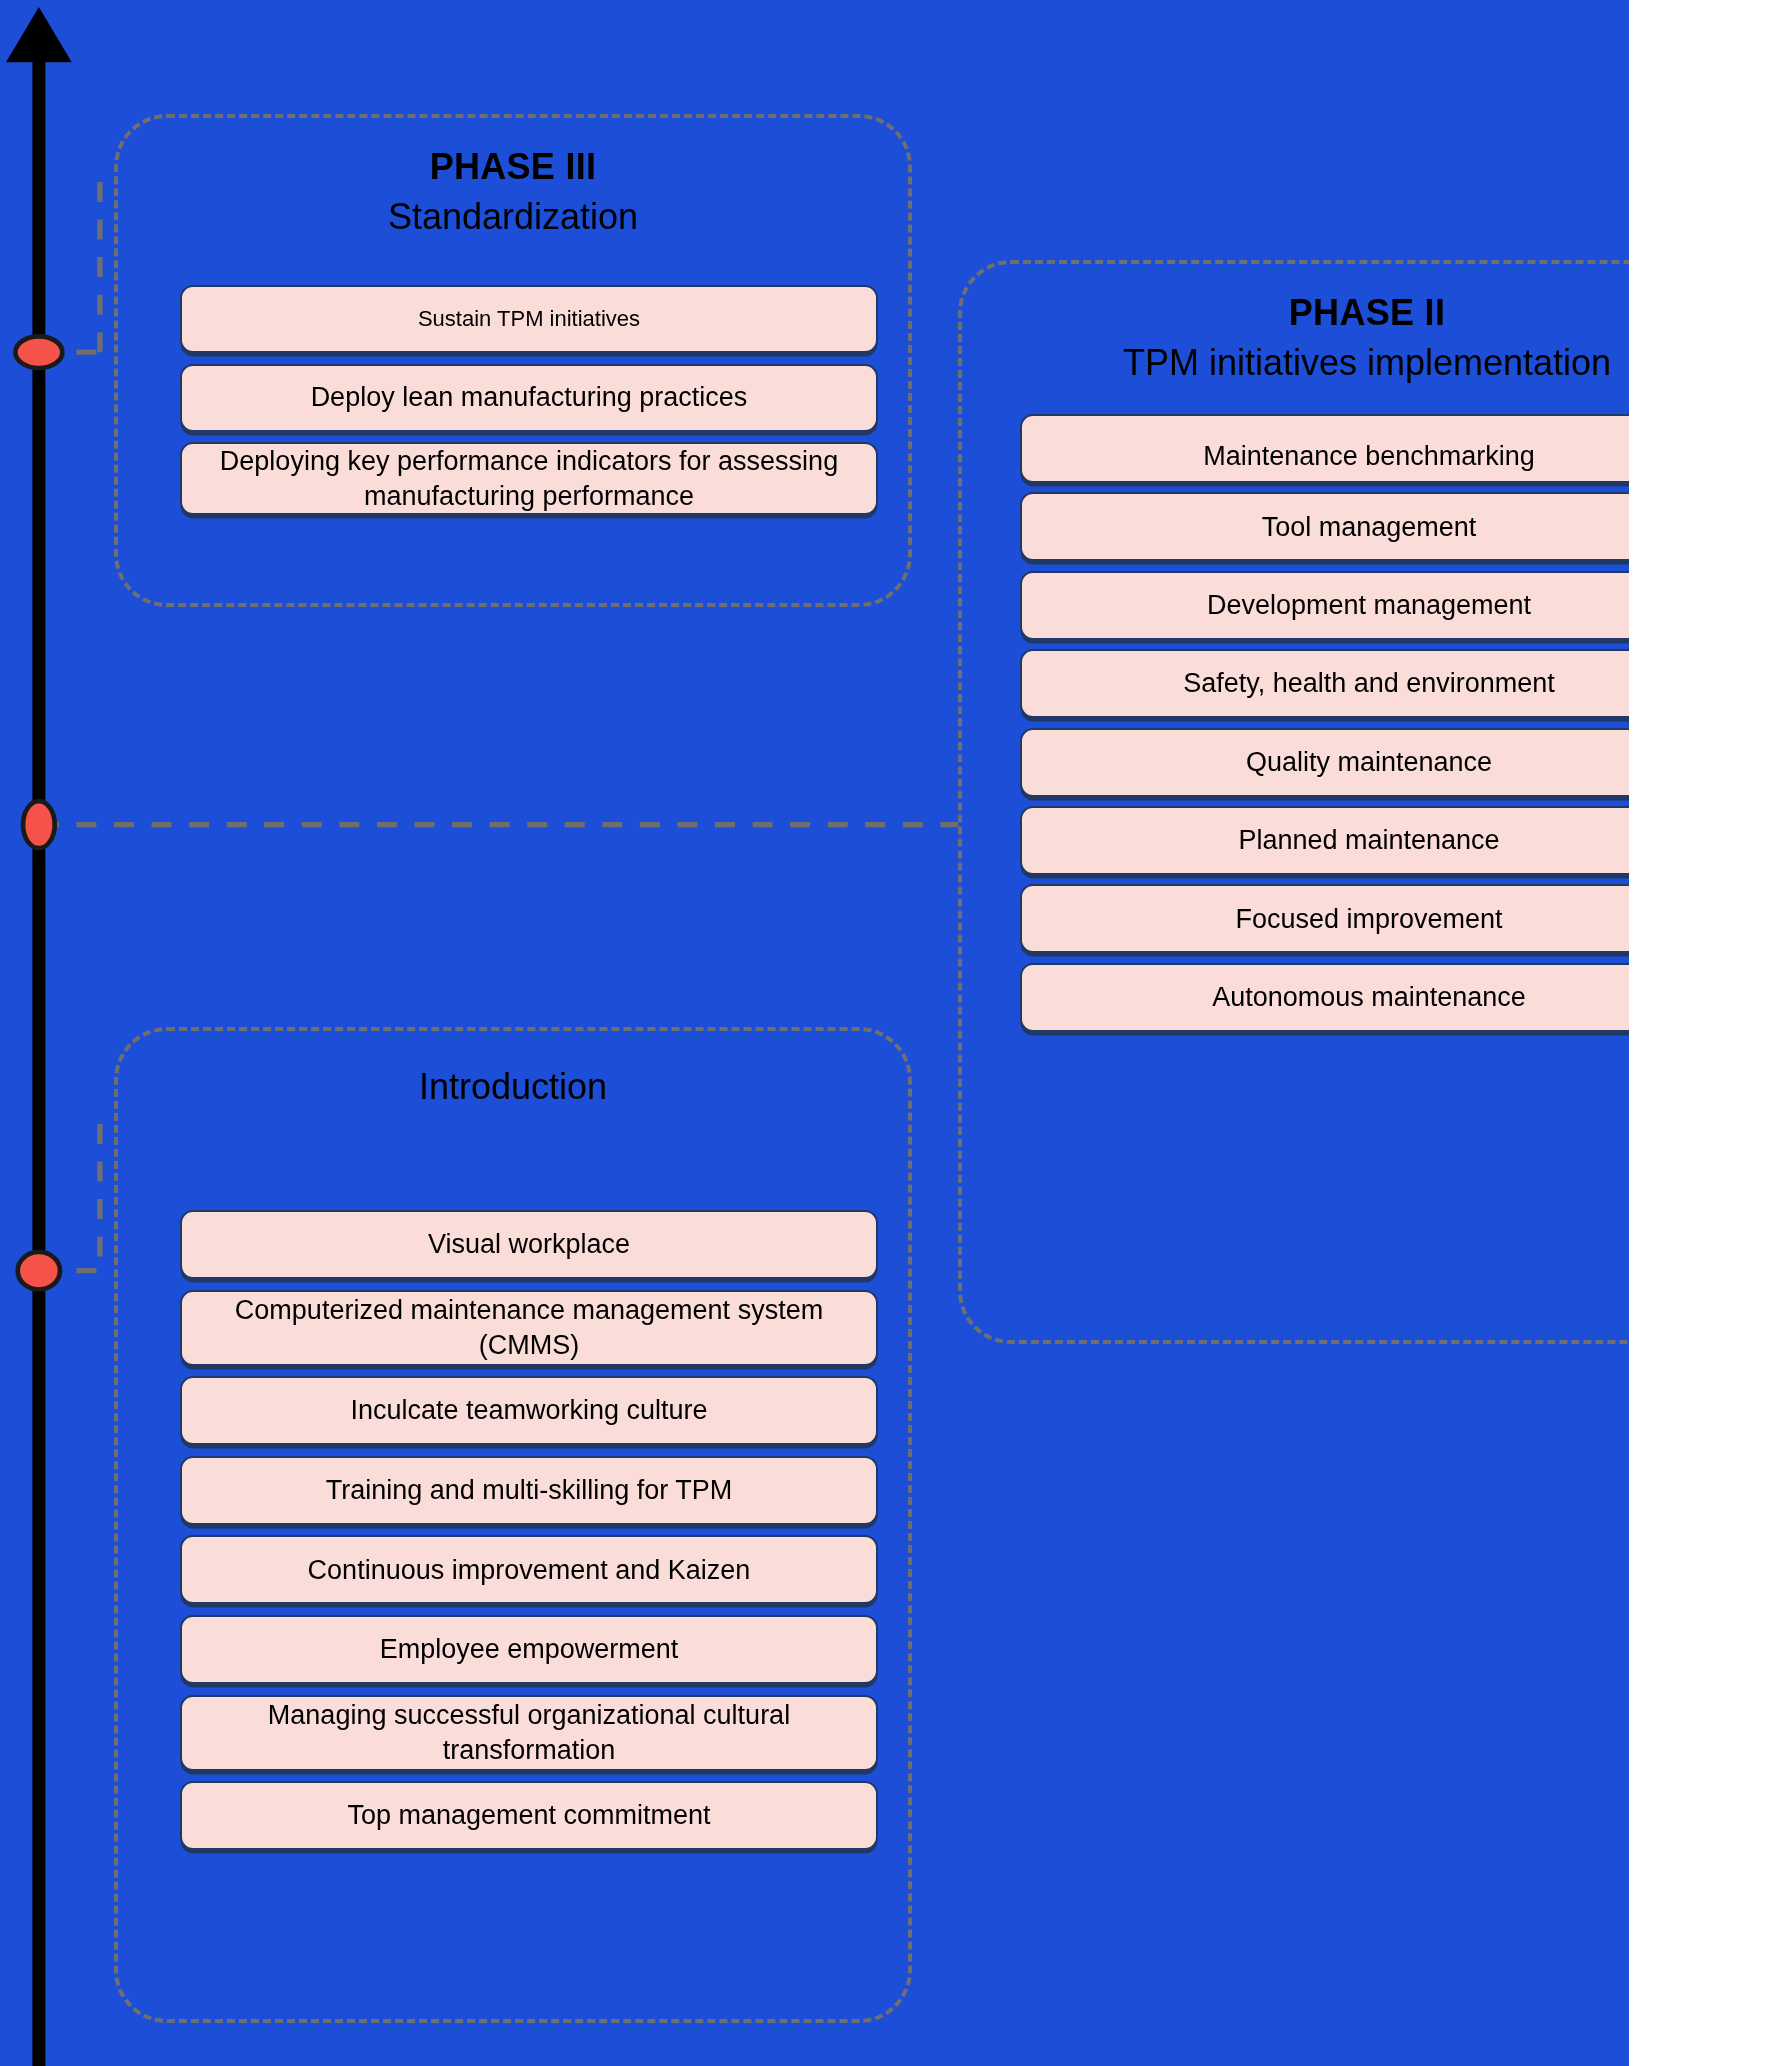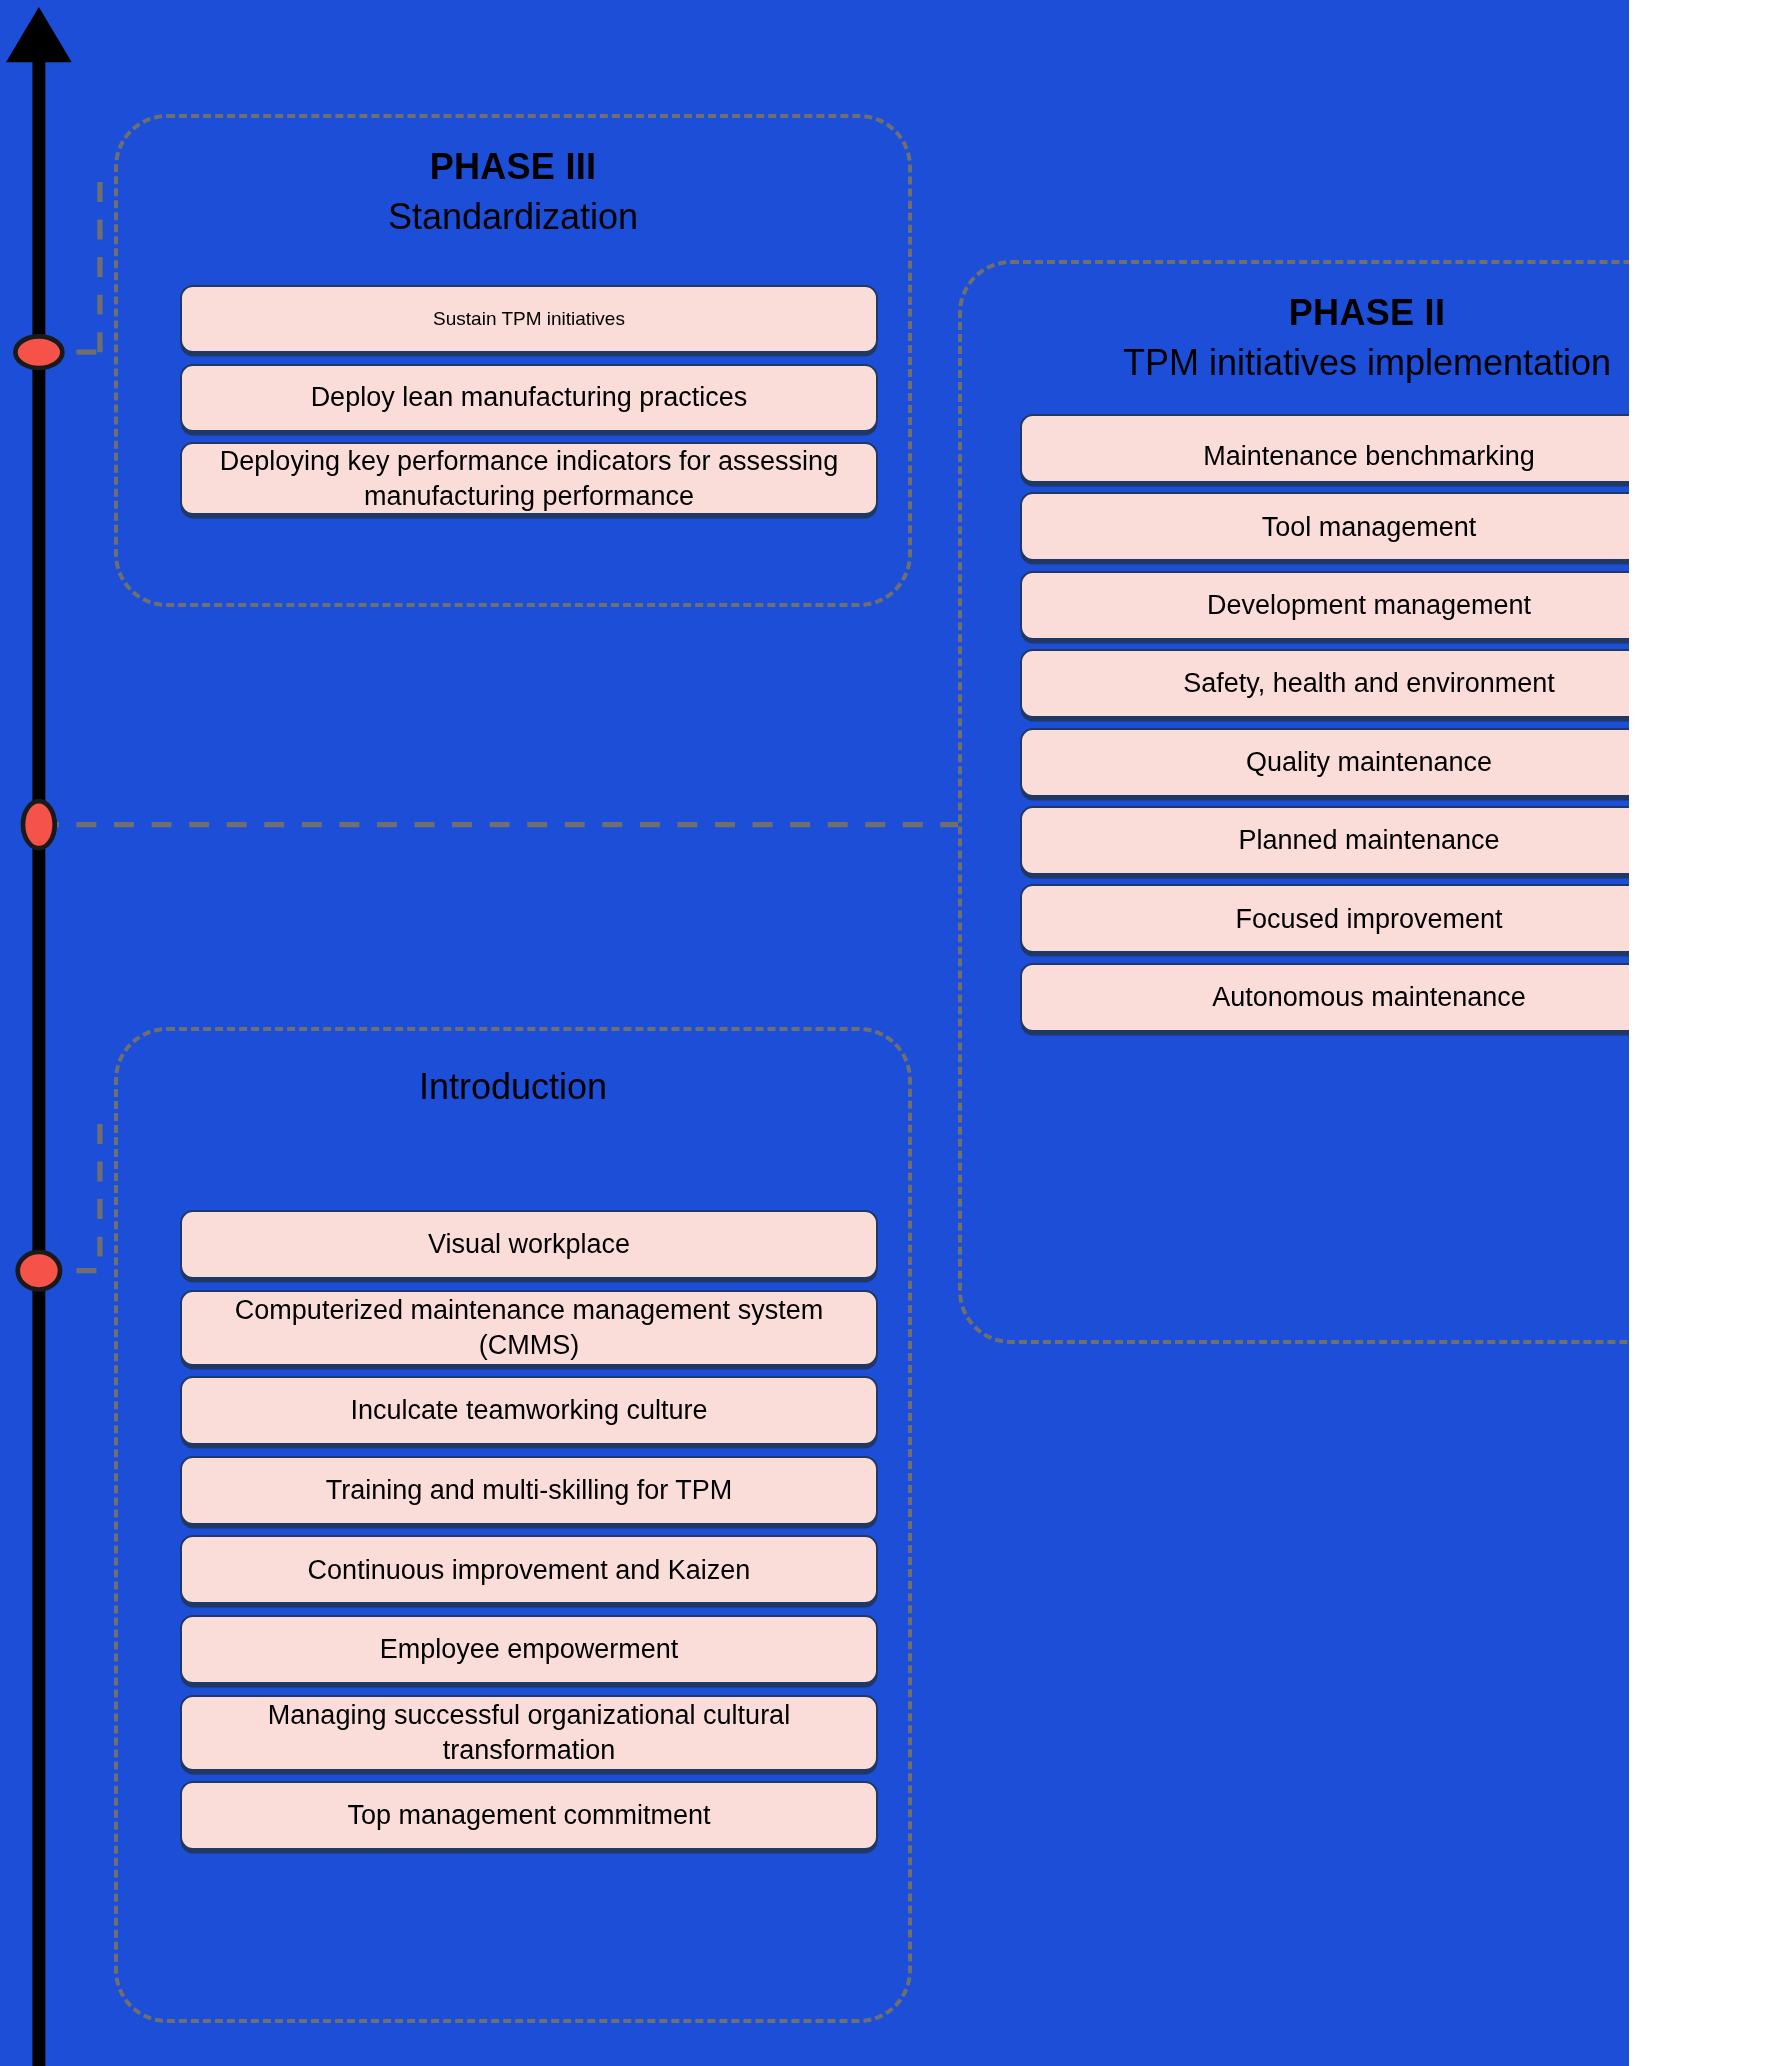--- a/index.html
+++ b/index.html
@@ -100,21 +100,21 @@
   </svg>
 
   <div class="phase" style="left:114px; top:114px; width:798px; height:493px;">
     <div class="phase-head" style="top:28px;">
       <div class="phase-title" style="font-size:36px;">PHASE III</div>
       <div class="phase-subtitle" style="font-size:36px; margin-top:8.2px;">Standardization</div>
     </div>
 
     <div class="items" style="left:62px; top:167px; width:698px; gap:10.6px;">
       <div class="chip" style="height:68px;">
-        <span style="font-size:19px;">Sustain TPM initiatives</span>
+        <span style="font-size:22px;">Sustain TPM initiatives</span>
       </div>
       <div class="chip" style="height:68px;">
         <span style="font-size:27px;">Deploy lean manufacturing practices</span>
       </div>
       <div class="chip" style="height:73px;">
         <span style="font-size:27px;">Deploying key performance indicators for assessing manufacturing performance</span>
       </div>
     </div>
   </div>
 

